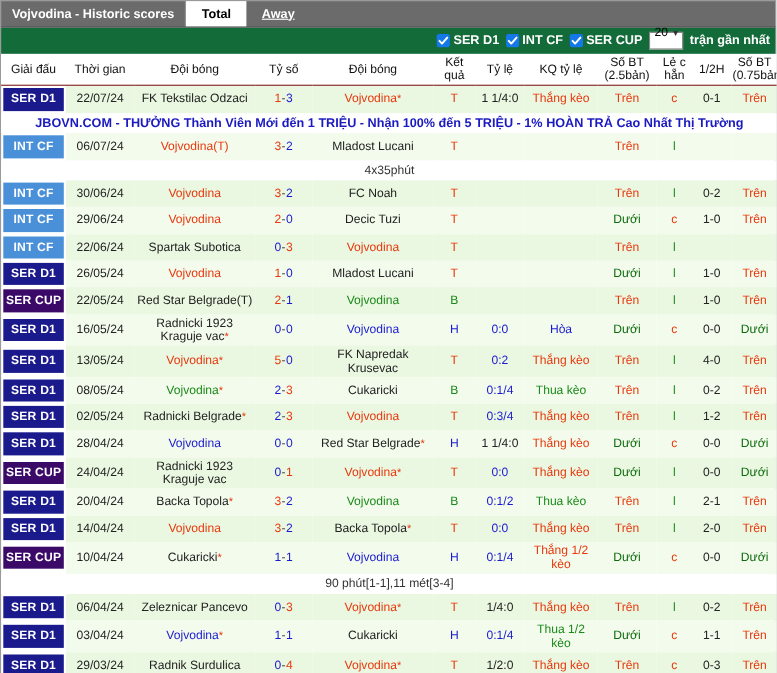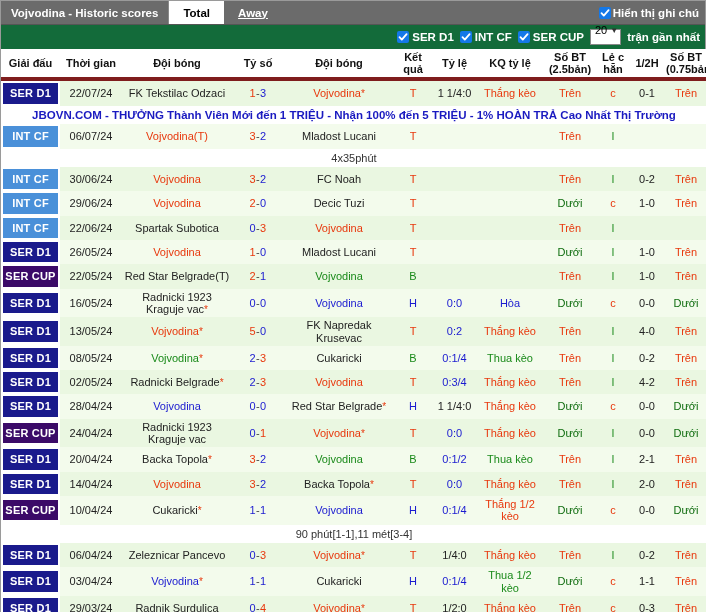--- a/index.html
+++ b/index.html
@@ -71,23 +71,23 @@
     height:16px;padding:0 2px 13px 4px;font-size:11px;color:#000;
   }
   .sel-val { line-height:1; }
   .sel-caret { font-size:8px; color:#333; }
   .lastlabel { color:#fff;font-weight:bold;font-size:11.5px;white-space:nowrap; }
 
   
   table.scores { width:100%; border-collapse:collapse; table-layout:fixed; }
   table.scores th {
     background:#ffffff;
-    font-size:11px; font-weight:bold; color:#111;
+    font-size:11px; font-weight:normal; color:#111;
     padding:2px 1px; line-height:1.1;
-    border-bottom:4px solid #7f1d1d;
+    border-bottom:1px solid #7f1d1d;
     vertical-align:middle;
   }
   table.scores td {
     padding:2px 2px; line-height:1.12;
     text-align:center; vertical-align:middle;
     font-size:11px;
   }
   tr.row-a td { background:#eaf7e1; }
   tr.row-b td { background:#f3fbec; }
   tr.row-a td.c-league, tr.row-b td.c-league { background:transparent; }
@@ -127,28 +127,20 @@
 </head>
 <body>
 
 <div id="app">
 
   <div class="tabbar">
     <div class="tab-title">Vojvodina - Historic scores</div>
     <div class="tab active">Total</div>
     <div class="tab inactive">Away</div>
     <div class="tab-spacer"></div>
-    <div class="note-toggle">
-      <span class="cbx">
-        <svg width="10" height="10" viewBox="0 0 10 10">
-            <path d="M1.5 5.2 L3.8 7.6 L8.6 2.2" stroke="#ffffff" stroke-width="1.8" fill="none" stroke-linecap="round" stroke-linejoin="round"></path>
-          </svg>
-      </span>
-      <span>Hiển thị ghi chú</span>
-    </div>
   </div>
 
   <div class="filterbar">
     <div class="filter-item">
       <span class="cbx">
         <svg width="10" height="10" viewBox="0 0 10 10">
             <path d="M1.5 5.2 L3.8 7.6 L8.6 2.2" stroke="#ffffff" stroke-width="1.8" fill="none" stroke-linecap="round" stroke-linejoin="round"></path>
           </svg>
       </span>
       <span>SER D1</span>
@@ -380,21 +372,21 @@
           </td>
           <td class="ck">02/05/24</td>
           <td><span class="ck">Radnicki Belgrade</span><span class="sup cr">*</span></td>
           <td class="score"><span class="cb">2</span><span class="dash">-</span><span class="cr">3</span></td>
           <td><span class="cr">Vojvodina</span></td>
           <td class="cr">T</td>
           <td class="cb">0:3/4</td>
           <td class="cr">Thắng kèo</td>
           <td class="cr">Trên</td>
           <td class="cg">l</td>
-          <td class="ck">4-2</td>
+          <td class="ck">1-2</td>
           <td class="cr">Trên</td>
         </tr>
         <tr class="row-b">
           <td class="c-league">
             <span class="badge serd1">SER D1</span>
           </td>
           <td class="ck">28/04/24</td>
           <td><span class="cb">Vojvodina</span></td>
           <td class="score"><span class="cb">0</span><span class="dash">-</span><span class="cb">0</span></td>
           <td><span class="ck">Red Star Belgrade</span><span class="sup cr">*</span></td>

